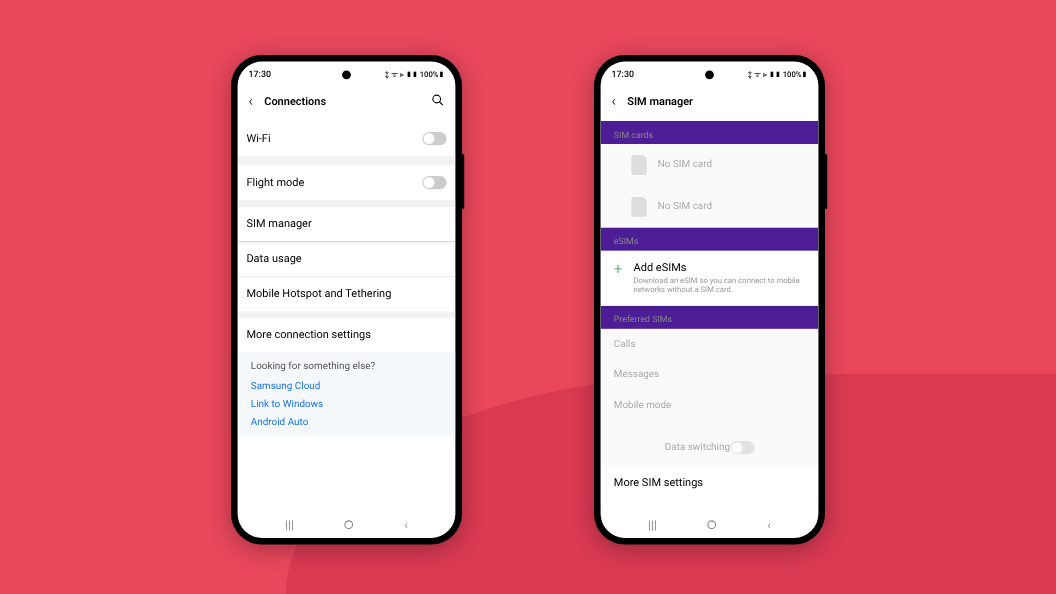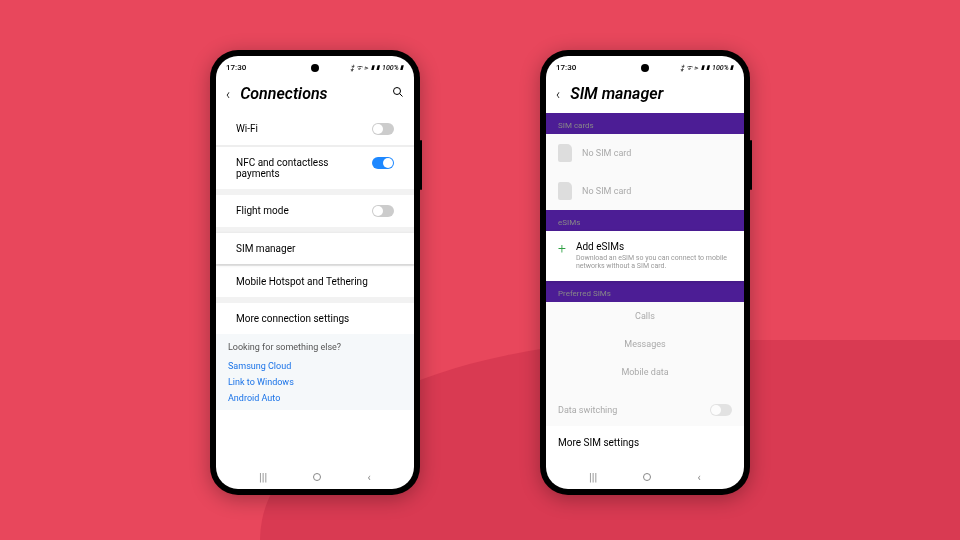--- a/index.html
+++ b/index.html
@@ -73,35 +73,36 @@
     height: 22px;
     display: flex;
     align-items: center;
     justify-content: space-between;
     padding: 0 10px;
     font-size: 8px;
     font-weight: 500;
     color: #000;
   }
   .statusbar .right { display: flex; align-items: center; gap: 2px; }
-  .sig-icon { font-size: 7px; font-style: italic; }
+  .sig-icon { font-size: 7px; }
   .header {
     display: flex;
     align-items: center;
     padding: 6px 10px 10px 10px;
     gap: 10px;
   }
   .header .back { font-size: 14px; font-weight: 300; }
-  .header .title { font-size: 16px; font-weight: 600; flex: 1; font-style: italic; }
+  .header .title { font-size: 10px; font-weight: 600; flex: 1; }
   .header .search { font-size: 11px; }
   .list { flex: 1; overflow: hidden; font-size: 10px; }
   .row {
     display: flex;
+    align-items: center;
     justify-content: space-between;
-    padding: 10px 20px;
+    padding: 10px 8px;
     color: #000;
   }
   .row .label { font-size: 10px; }
   .divider { height: 1px; background: #eee; margin: 0; }
   .gap { height: 6px; background: #f2f2f2; }
   .section-head {
     font-size: 8px;
     color: #888;
     padding: 8px 12px 4px 12px;
     background: #4c1d95;
@@ -152,21 +153,21 @@
     justify-content: space-around;
     padding: 0 20px;
     color: #888;
     font-size: 11px;
   }
   .navbar .circ { width: 8px; height: 8px; border: 1px solid #888; border-radius: 50%; }
   .sim-row {
     display: flex;
     align-items: center;
     gap: 10px;
-    padding: 10px 12px;
+    padding: 10px 28px;
     background: #fafafa;
   }
   .sim-icon {
     width: 14px;
     height: 18px;
     background: #ddd;
     border-radius: 2px;
     border-top-right-radius: 5px;
   }
   .sim-row .label { font-size: 9px; color: #aaa; }
@@ -191,26 +192,25 @@
   .add-row .content .sub {
     font-size: 7px;
     color: #999;
     line-height: 1.2;
   }
   .pref-row {
     padding: 9px 12px;
     font-size: 9px;
     color: #aaa;
     background: #fafafa;
-    text-align: center;
   }
   .ds-row {
     display: flex;
     align-items: center;
-    justify-content: space-between;
+    justify-content: center;
     padding: 10px 12px;
     font-size: 9px;
     color: #aaa;
     background: #fafafa;
   }
   .more-row {
     padding: 11px 12px;
     font-size: 10px;
     color: #000;
     background: #fff;
@@ -242,34 +242,33 @@
             </svg>
         </span>
       </div>
       <div class="list">
         <div class="row">
           <span class="label">Wi-Fi</span>
           <span class="toggle off"></span>
         </div>
         <div class="divider"></div>
         <div class="divider"></div>
-        <div class="row">
-          <span class="label">NFC and contactless payments</span>
-          <span class="toggle on"></span>
-        </div>
         <div class="gap"></div>
         <div class="row">
           <span class="label">Flight mode</span>
           <span class="toggle off"></span>
         </div>
         <div class="gap"></div>
         <div class="row highlight">
           <span class="label">SIM manager</span>
         </div>
         <div class="divider"></div>
+        <div class="row">
+          <span class="label">Data usage</span>
+        </div>
         <div class="divider"></div>
         <div class="row">
           <span class="label">Mobile Hotspot and Tethering</span>
         </div>
         <div class="gap"></div>
         <div class="row">
           <span class="label">More connection settings</span>
         </div>
         <div class="footer-section">
           <div class="head">Looking for something else?</div>
@@ -313,21 +312,21 @@
         <div class="add-row highlight">
           <span class="plus">+</span>
           <div class="content">
             <div class="title2">Add eSIMs</div>
             <div class="sub">Download an eSIM so you can connect to mobile networks without a SIM card.</div>
           </div>
         </div>
         <div class="section-head">Preferred SIMs</div>
         <div class="pref-row">Calls</div>
         <div class="pref-row">Messages</div>
-        <div class="pref-row">Mobile data</div>
+        <div class="pref-row">Mobile mode</div>
         <div style="height:8px;background:#fafafa"></div>
         <div class="ds-row">
           <span>Data switching</span>
           <span class="toggle off" style="opacity:0.5"></span>
         </div>
         <div class="more-row">More SIM settings</div>
       </div>
       <div class="navbar">
         <span>|||</span>
         <span class="circ"></span>

